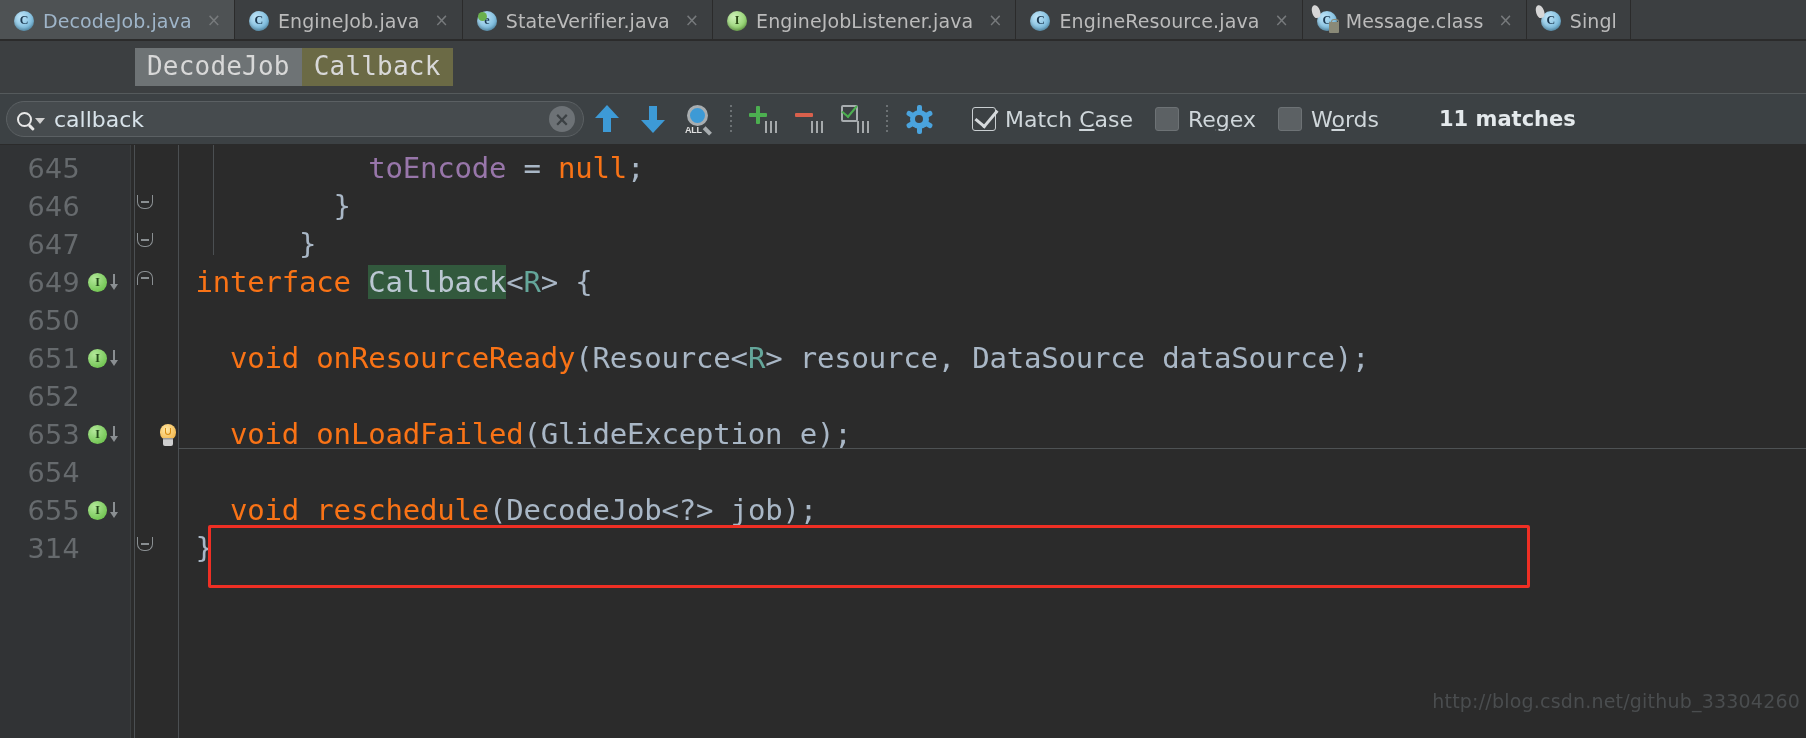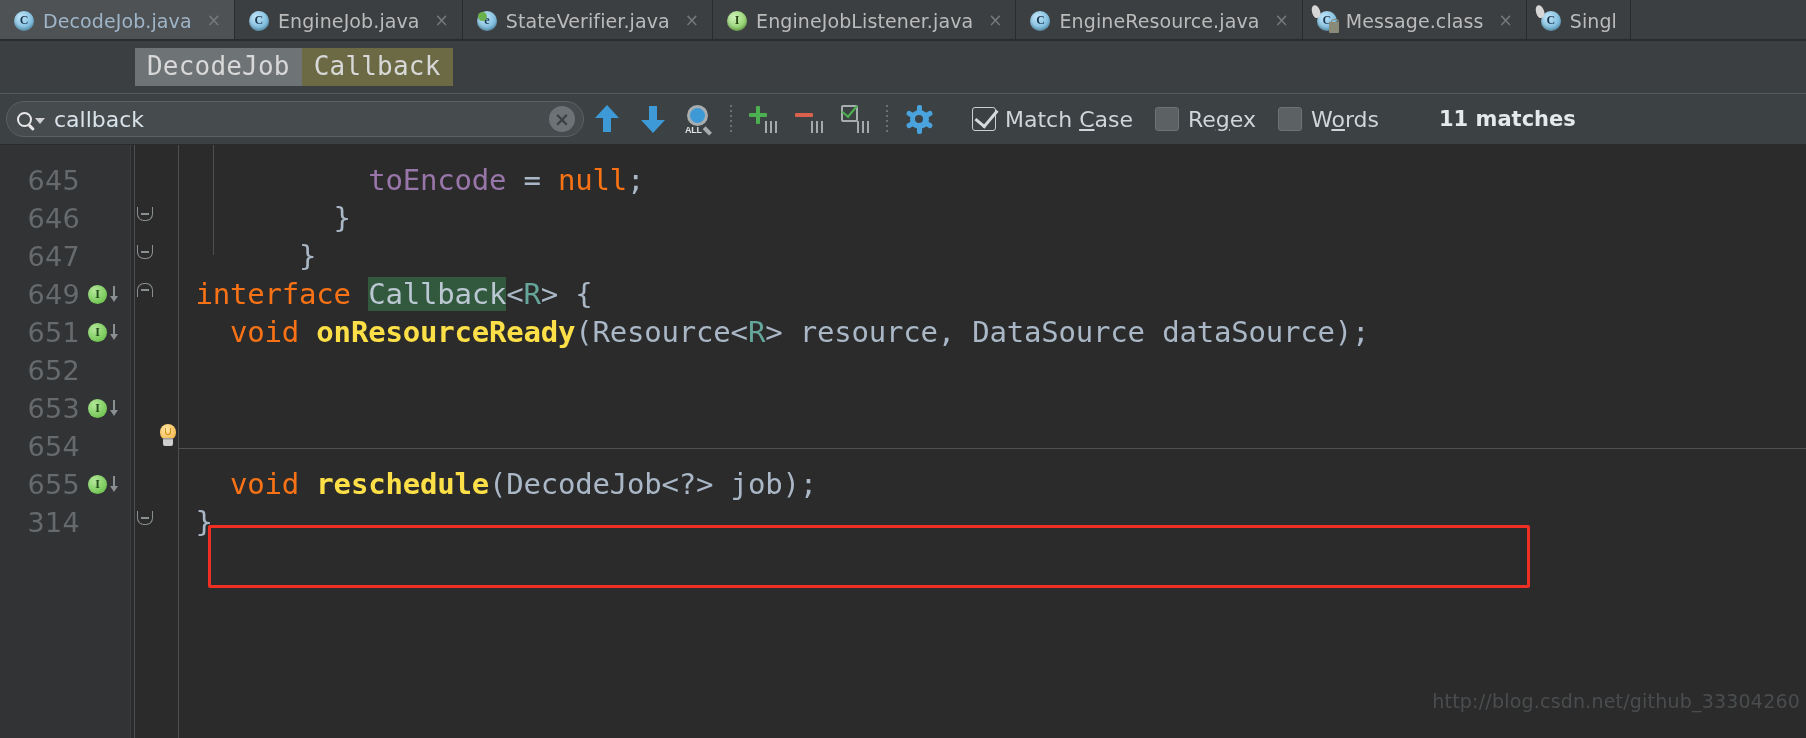--- a/index.html
+++ b/index.html
@@ -364,21 +364,21 @@
   }
   .gutter-bg {
     position: absolute;
     left: 0; top: 0; bottom: 0;
     width: 131px;
     background: #313335;
     border-right: 1px solid #3c3f41;
   }
   .code-lines {
     position: relative;
-    padding-top: 16px;
+    padding-top: 4px;
   }
   .line {
     height: 38px;
     display: flex;
     align-items: center;
     position: relative;
   }
   .lnum {
     width: 86px;
     text-align: right;
@@ -455,21 +455,21 @@
     white-space: pre;
     letter-spacing: -.2px;
     line-height: 38px;
     color: #a9b7c6;
   }
   .k-orange { color: #f97316; }
   .k-purple { color: #9876aa; }
   .k-default{ color: #a9b7c6; }
   .k-teal   { color: #64a69a; }
   .k-white  { color: #bbc7d2; }
-  .k-method { color: #fde047; font-weight: bold; }
+  .k-method { color: #f97316; }
   .hl-search { background: #32593d; }
 
   
   .indent-guide {
     position: absolute;
     width: 1px;
     background: #4b4f52;
     top: 0; bottom: 0;
   }
 
@@ -740,20 +740,26 @@
         </span>
         <span class="fold-col">
           <span class="fold-marker top">
             <span class="fm-box"></span>
             <span class="fm-minus"></span>
           </span>
         </span>
         <span class="code-text"><span class="k-default">  </span><span class="k-orange">interface</span><span class="k-default"> </span><span class="k-white hl-search">Callback</span><span class="k-default">&lt;</span><span class="k-teal">R</span><span class="k-default">&gt;</span><span class="k-default"> {</span></span>
       </div>
       <div class="line">
+        <span class="lnum">650</span>
+        <span class="gutter-icons"></span>
+        <span class="fold-col"></span>
+        <span class="code-text"></span>
+      </div>
+      <div class="line">
         <span class="lnum">651</span>
         <span class="gutter-icons">
           <span class="impl-mark">I</span>
           <span class="impl-arrow"></span>
         </span>
         <span class="fold-col"></span>
         <span class="code-text"><span class="k-default">    </span><span class="k-orange">void</span><span class="k-default"> </span><span class="k-method">onResourceReady</span><span class="k-default">(</span><span class="k-default">Resource</span><span class="k-default">&lt;</span><span class="k-teal">R</span><span class="k-default">&gt;</span><span class="k-default"> resource, </span><span class="k-default">DataSource</span><span class="k-default"> dataSource);</span></span>
       </div>
       <div class="line">
         <span class="lnum">652</span>
@@ -761,20 +767,21 @@
         <span class="fold-col"></span>
         <span class="code-text"></span>
       </div>
       <div class="line">
         <span class="lnum">653</span>
         <span class="gutter-icons">
           <span class="impl-mark">I</span>
           <span class="impl-arrow"></span>
         </span>
         <span class="fold-col"></span>
+        <span class="code-text"><span class="k-default">    </span><span class="k-orange">void</span><span class="k-default"> </span><span class="k-method">onLoadFailed</span><span class="k-default">(</span><span class="k-default">GlideException</span><span class="k-default"> e);</span></span>
       </div>
       <div class="line">
         <span class="lnum">654</span>
         <span class="gutter-icons"></span>
         <span class="fold-col"></span>
         <span class="code-text"></span>
       </div>
       <div class="line">
         <span class="lnum">655</span>
         <span class="gutter-icons">

